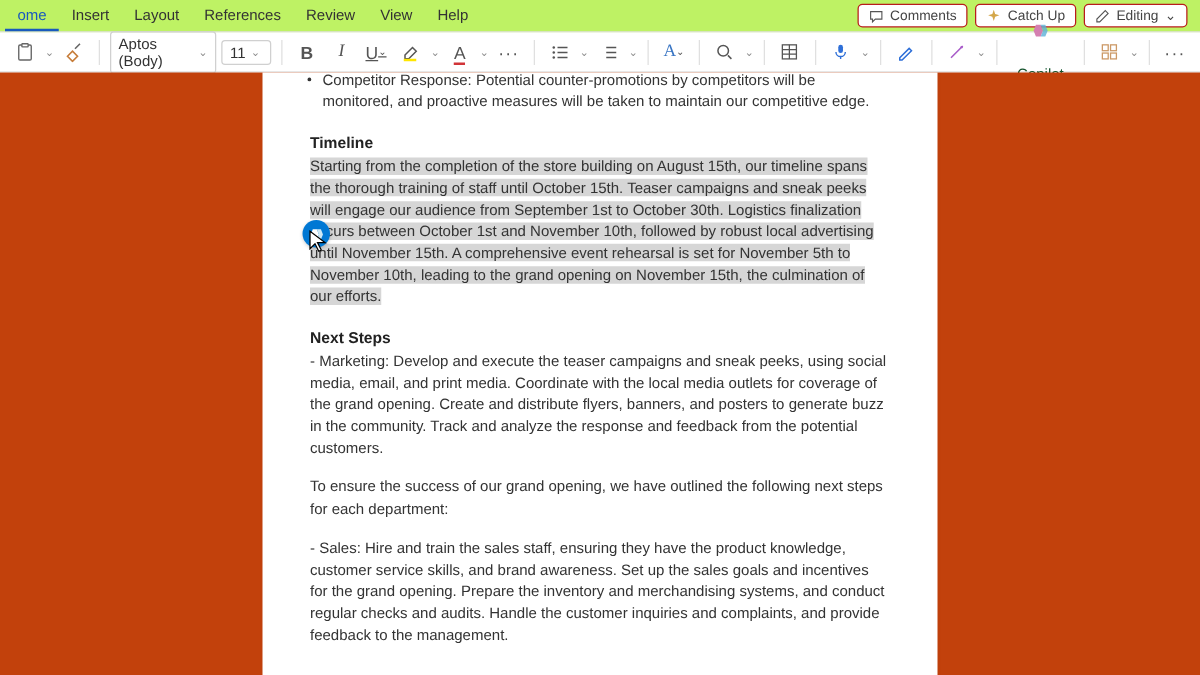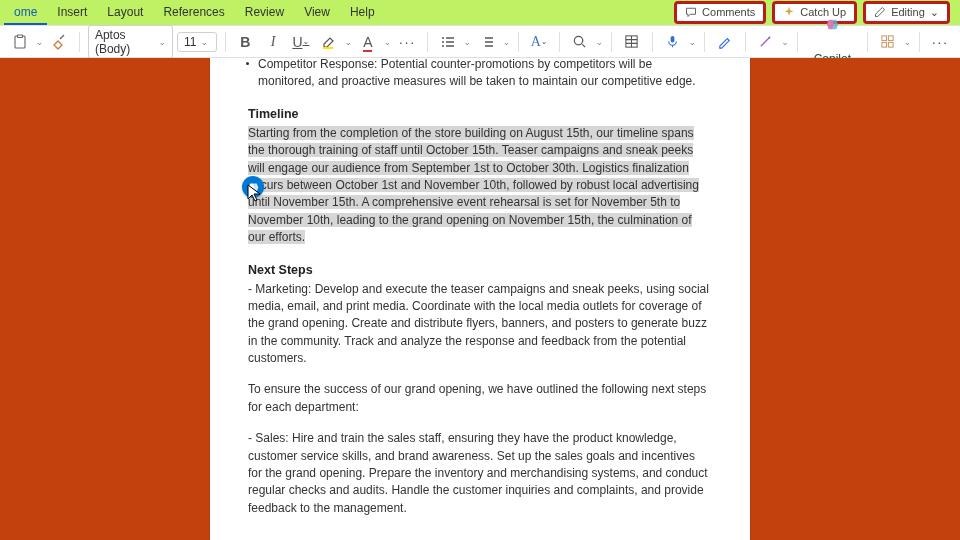--- a/index.html
+++ b/index.html
@@ -3,21 +3,21 @@
 <meta charset="utf-8">
 <style>
 * { box-sizing: border-box; margin: 0; padding: 0; }
 body { font-family: "Segoe UI", Arial, sans-serif; background: #f5f5f5; overflow: hidden; width: 960px; height: 540px; }
 
 .menubar { background: #bef264; border-bottom: 1px solid #e0e0e0; display: flex; align-items: center; height: 26px; padding: 0 4px; justify-content: space-between; }
 .menubar-left { display: flex; gap: 0; }
 .menu-item { padding: 4px 10px; font-size: 12px; color: #333; cursor: pointer; }
 .menu-item.active { border-bottom: 2px solid #185abd; color: #185abd; }
 .menubar-right { display: flex; gap: 6px; padding-right: 6px; }
-.pill { display: inline-flex; align-items: flex-start; gap: 5px; border: 3px solid #b91c1c; border-radius: 4px; padding: 2px 8px; font-size: 11px; color: #444; background: #fff; cursor: pointer; }
+.pill { display: inline-flex; align-items: flex-end; gap: 5px; border: 1px solid #b91c1c; border-radius: 4px; padding: 2px 8px; font-size: 11px; color: #444; background: #fff; cursor: pointer; }
 .pill svg { width: 12px; height: 12px; }
 
 .toolbar { background: #fff; border-bottom: 1px solid #e0e0e0; display: flex; align-items: center; height: 32px; padding: 0 8px; gap: 4px; }
 .tb-btn { display: inline-flex; align-items: center; justify-content: center; width: 26px; height: 26px; border-radius: 3px; cursor: pointer; color: #555; font-size: 14px; }
 .tb-sep { width: 1px; height: 20px; background: #e0e0e0; margin: 0 4px; }
 .tb-select { display: inline-flex; align-items: center; border: 1px solid #d0d0d0; border-radius: 3px; padding: 2px 6px; font-size: 12px; color: #333; gap: 4px; cursor: pointer; }
 .tb-select .chev { font-size: 9px; color: #888; }
 .tb-copilot { display: inline-flex; align-items: center; gap: 20px; padding: 2px 8px; font-size: 12px; color: #14532d; cursor: pointer; flex-direction: column; }
 
 .canvas { background: #c2410c; height: calc(540px - 58px); overflow: hidden; position: relative; }

